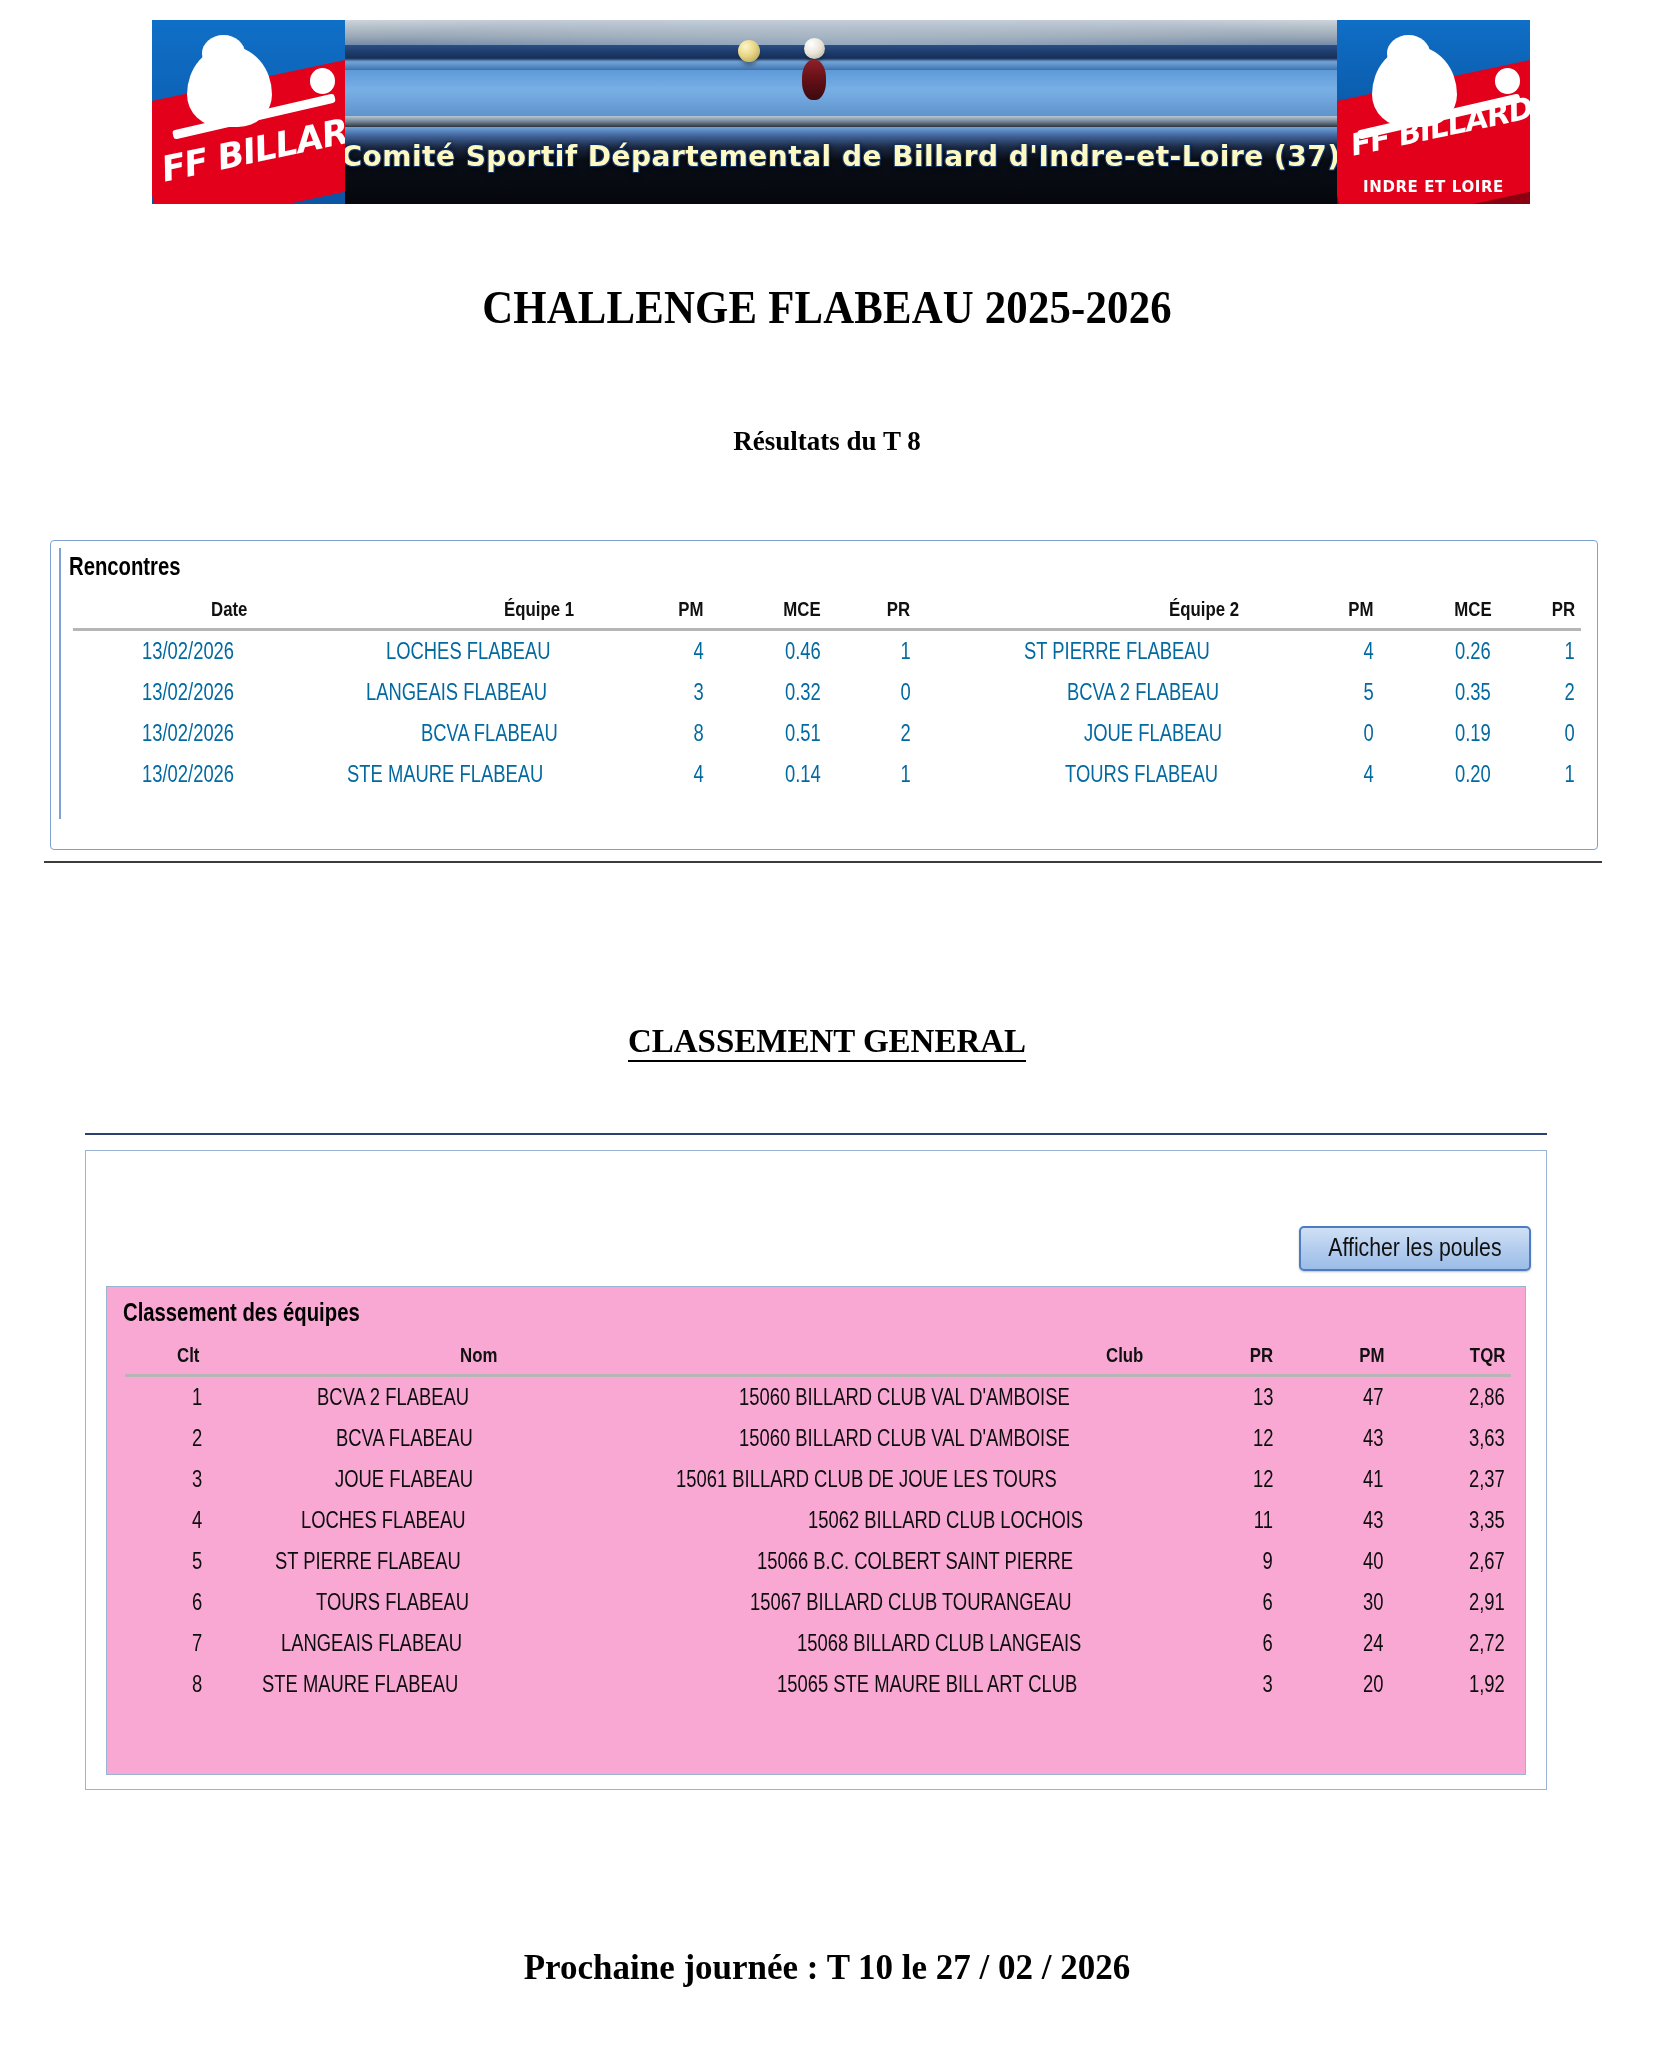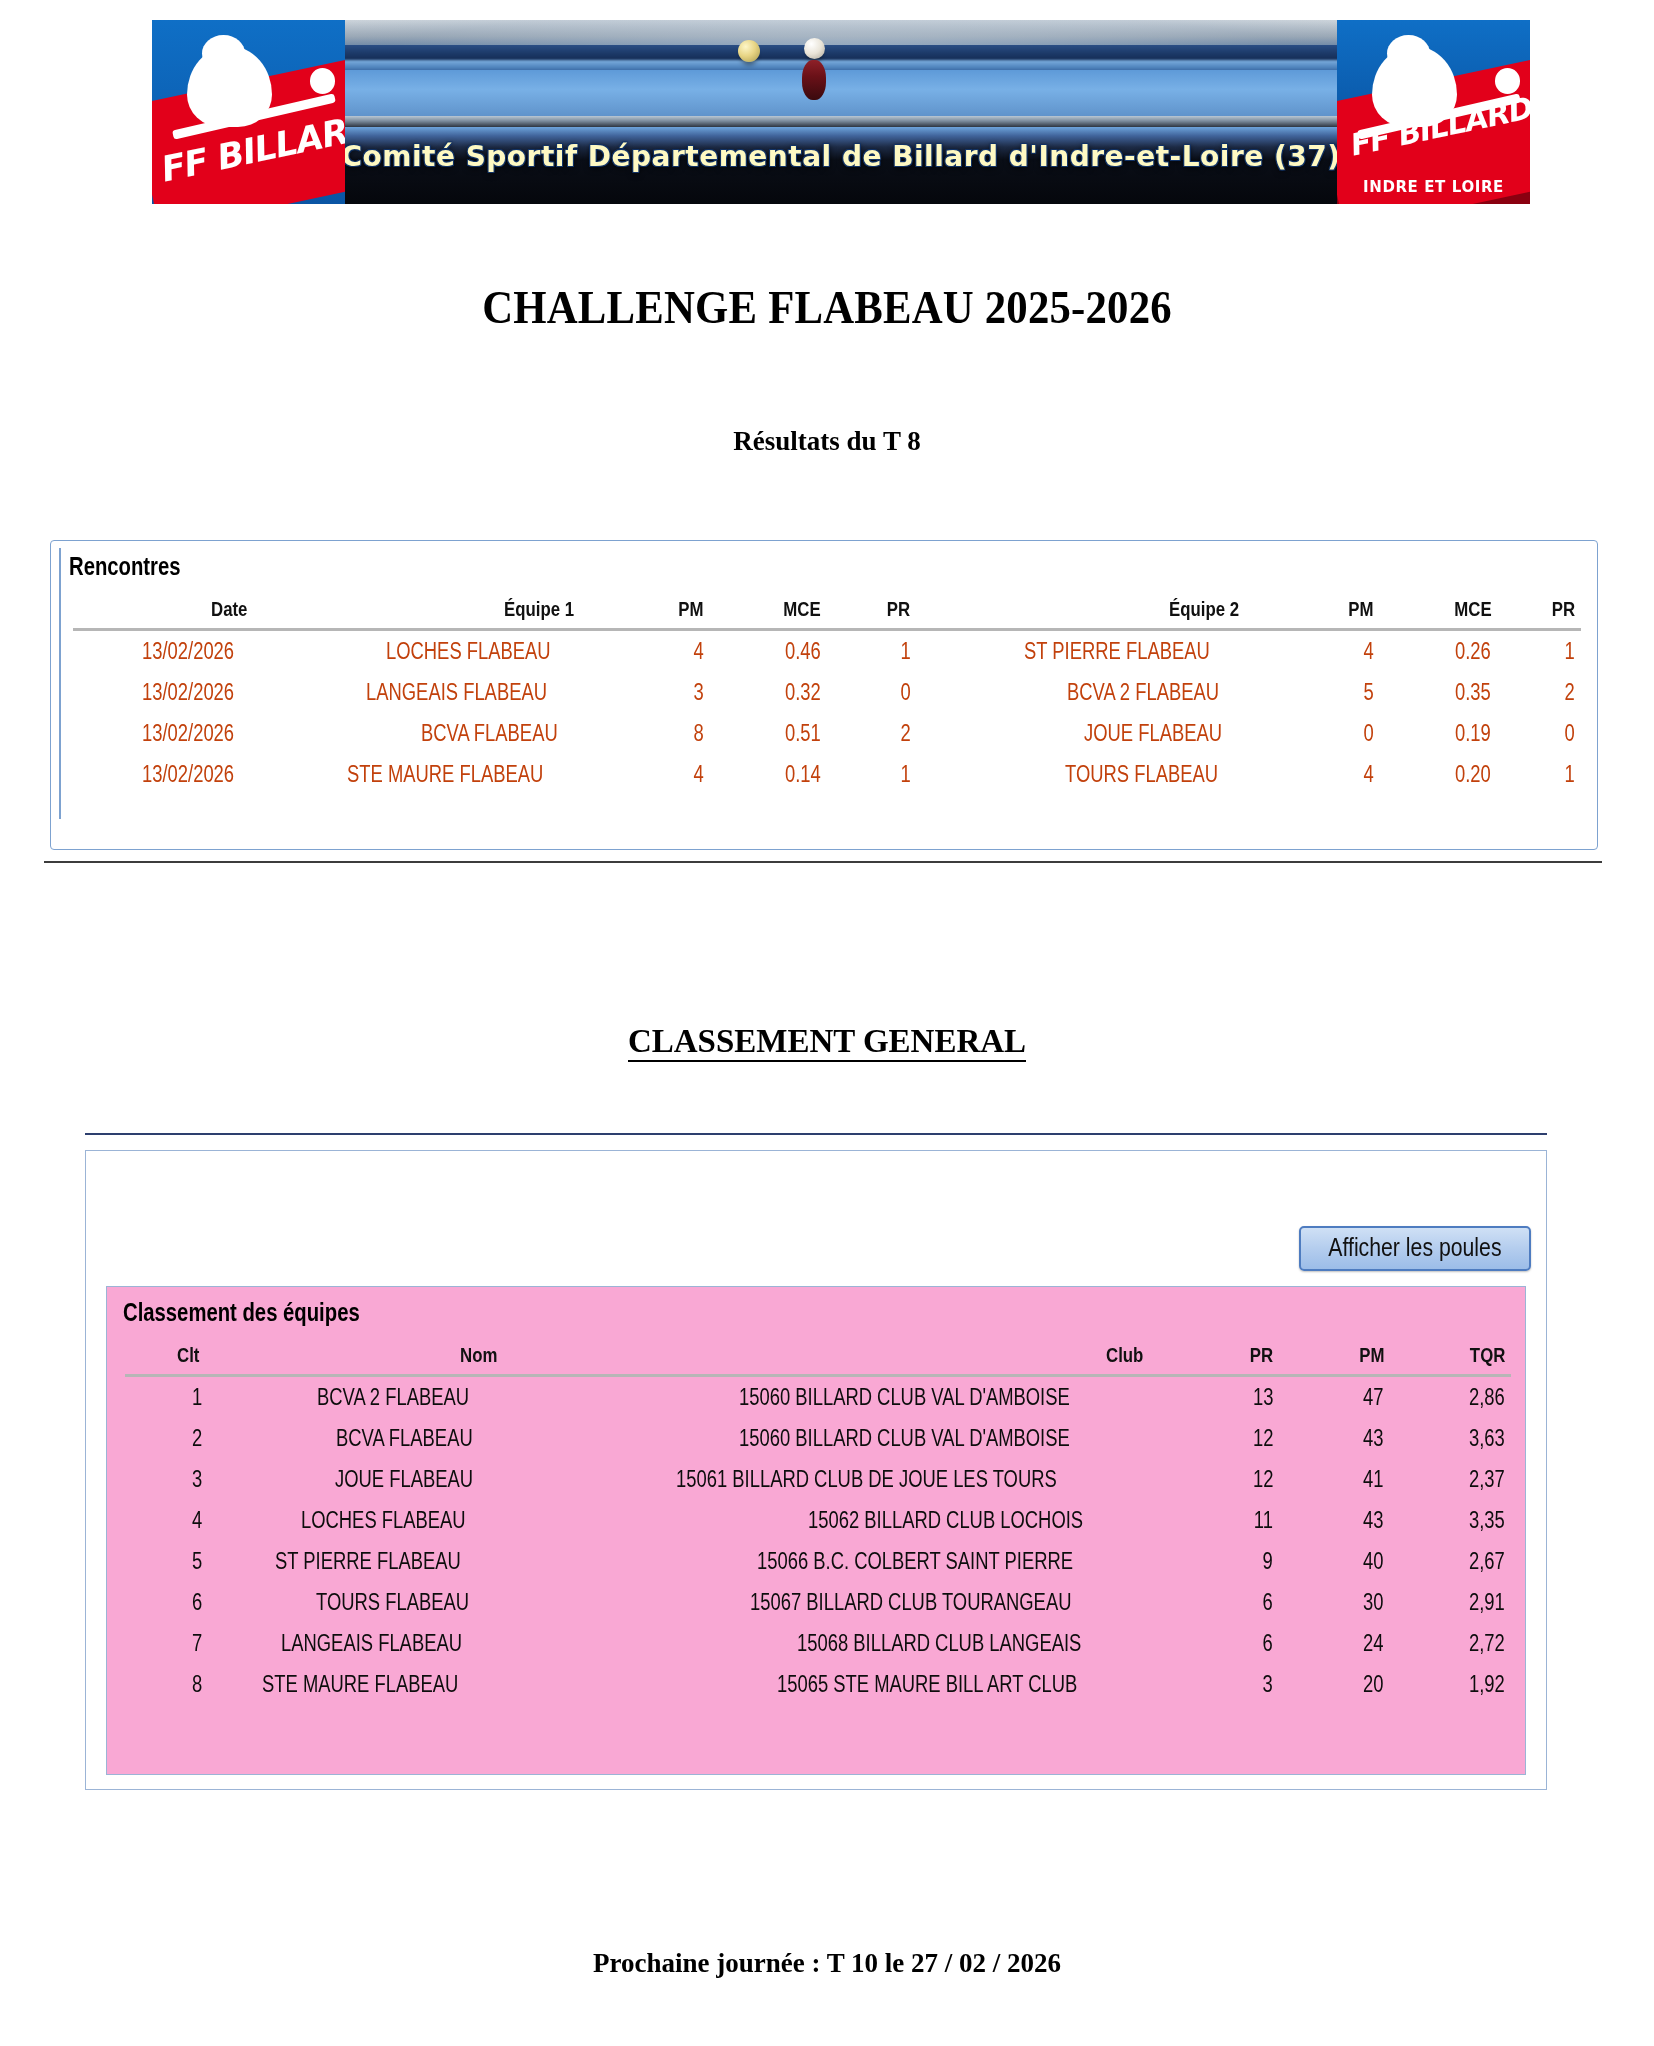--- a/index.html
+++ b/index.html
@@ -258,21 +258,21 @@
     border-bottom: 2px solid #000;
     padding-bottom: 1px;
   }
   .footer-note {
     position: absolute;
     left: 0; right: 0;
     top: 1948px;
     text-align: center;
     font-family: "Liberation Serif", serif;
     font-weight: bold;
-    font-size: 27px;
+    font-size: 35px;
   }
 
   
   .rencontres-panel {
     position: absolute;
     left: 50px;
     top: 540px;
     width: 1548px;
     height: 310px;
     border: 1px solid #7da2d0;
@@ -332,21 +332,21 @@
   .col-r { text-align: right; }
   .sq { display: inline-block; transform: scaleX(0.8); transform-origin: left center; }
   .sq-r { display: inline-block; transform: scaleX(0.8); transform-origin: right center; }
 
   .rencontres-table-wrap {
     position: absolute;
     left: 22px;
     top: 52px;
     right: 16px;
   }
-  .rencontres-table td { color: #c2410c; }
+  .rencontres-table td { color: #0369a1; }
 
   
   .classement-rule {
     position: absolute;
     left: 85px;
     top: 1133px;
     width: 1462px;
     height: 2px;
     background: #2d3f6e;
   }

